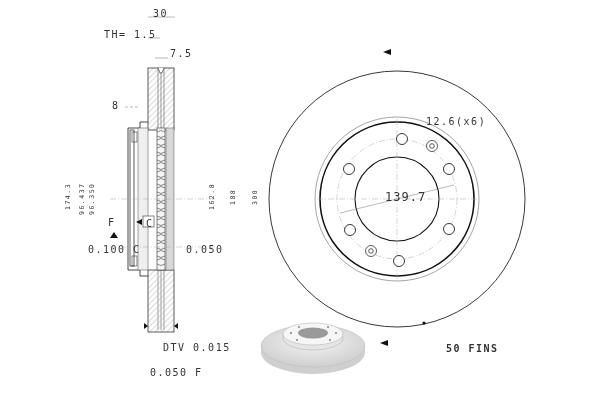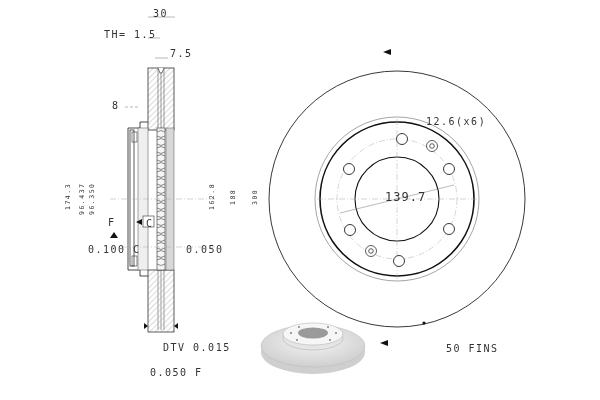--- a/index.html
+++ b/index.html
@@ -142,13 +142,13 @@
 
 <span class="lbl" style="left:146px;top:218px;">C</span>
 <span class="lbl" style="left:108px;top:217px;">F</span>
 <span class="lbl" style="left:88px;top:244px;">0.100 C</span>
 <span class="lbl" style="left:186px;top:244px;">0.050</span>
 <span class="lbl" style="left:143px;top:342px;padding-left:20px;">DTV 0.015</span>
 <span class="lbl" style="left:150px;top:367px;">0.050 F</span>
 
 <span class="lbl" style="left:426px;top:100px;margin-top:16px;">12.6(x6)</span>
 <span class="lbl" style="left:385px;top:190px;font-size:12px;letter-spacing:1px;">139.7</span>
-<span class="lbl" style="left:446px;top:343px;">50 FINS</span>
+<span class="lbl" style="left:446px;top:343px;font-weight:bold;">50 FINS</span>
 
 </body></html>

